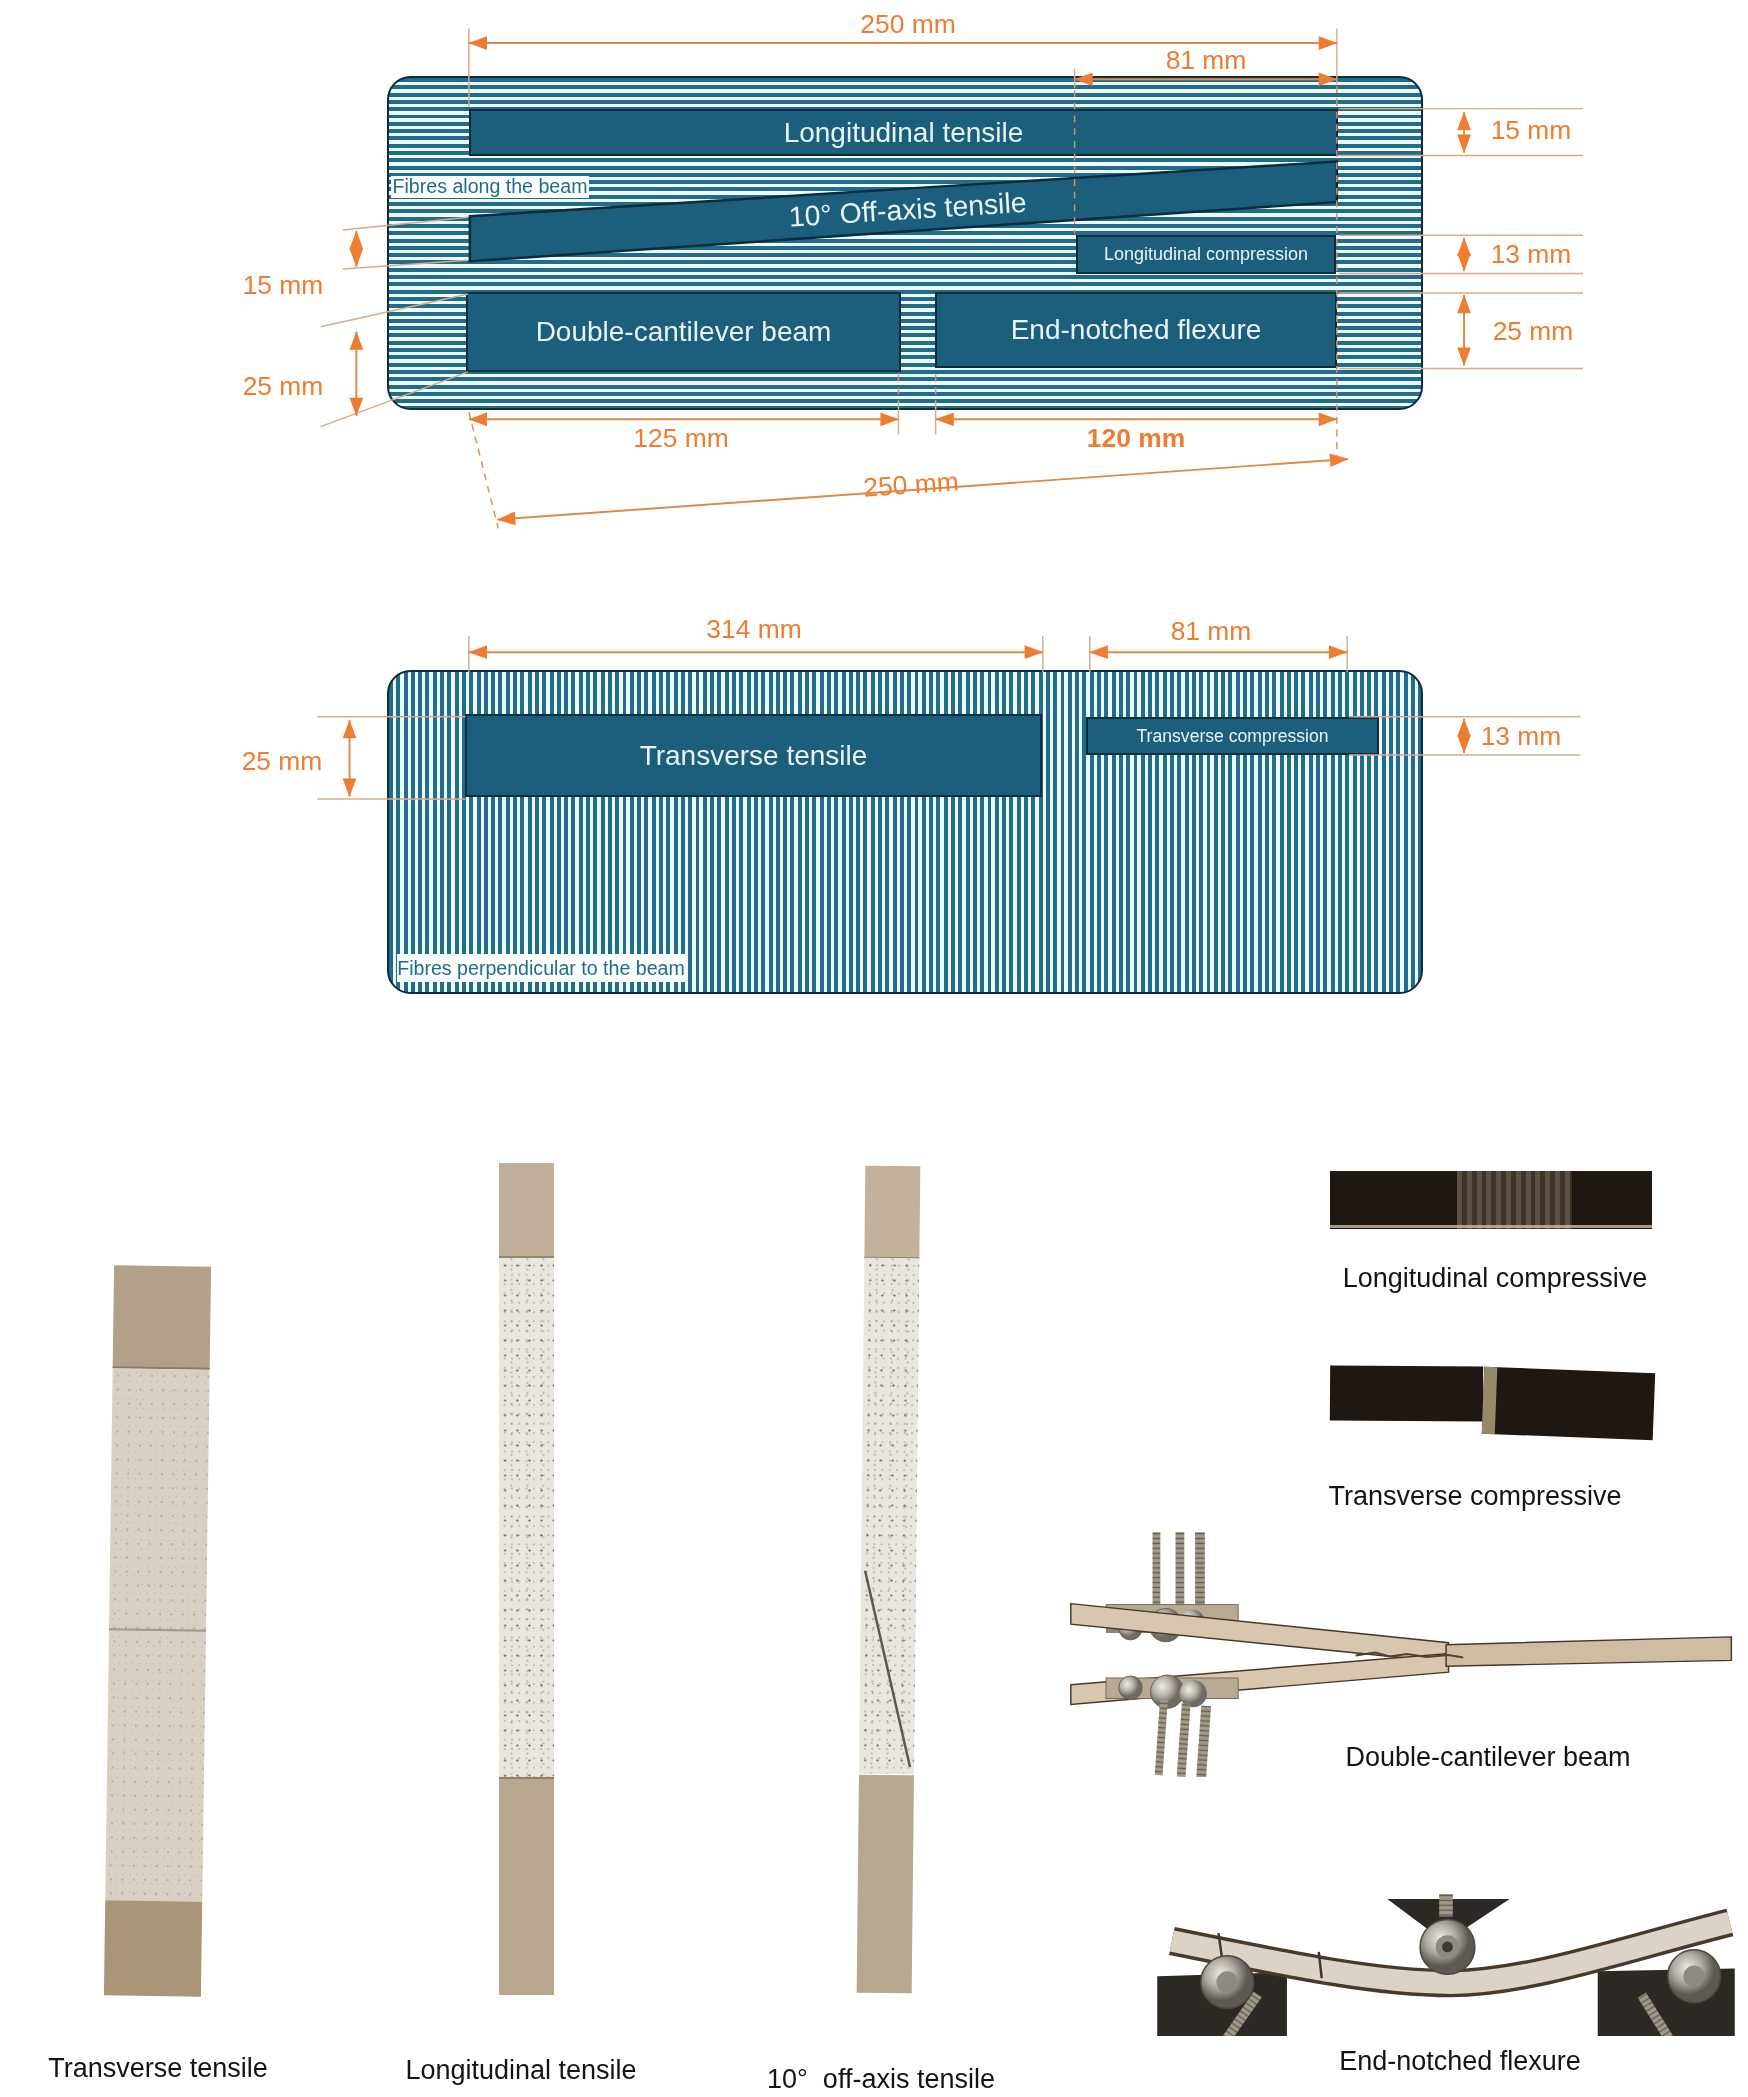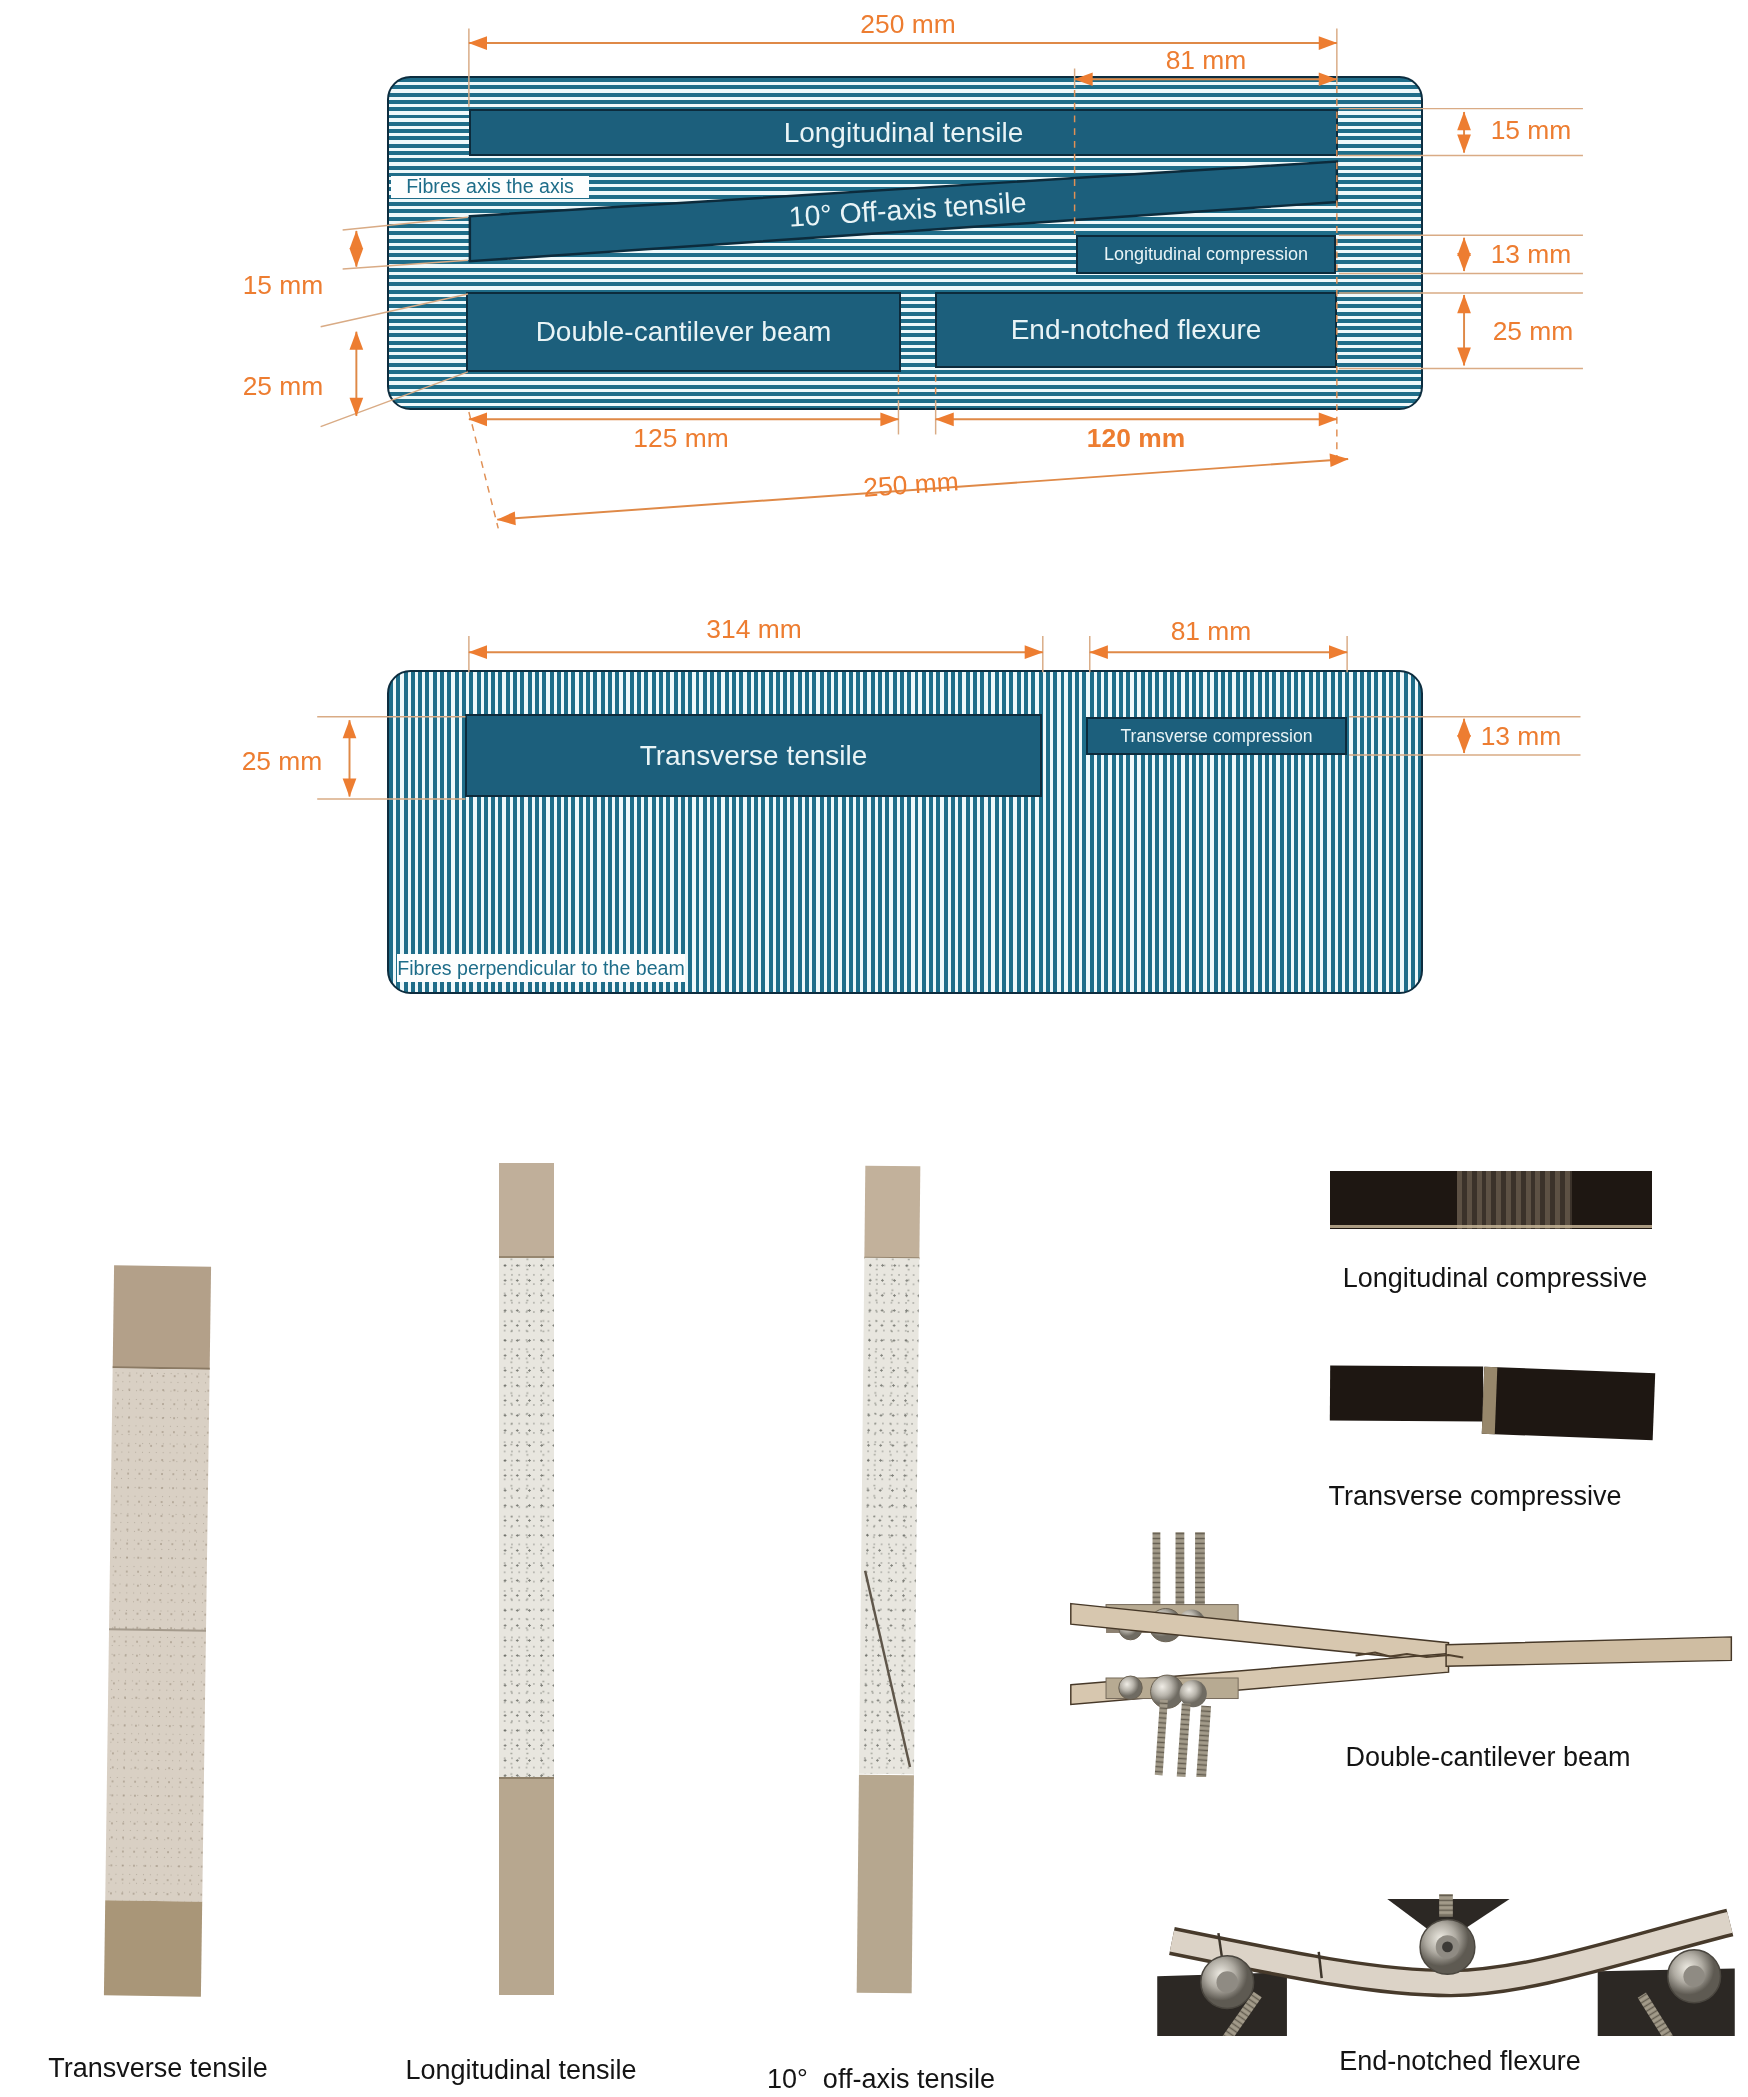--- a/index.html
+++ b/index.html
@@ -61,30 +61,30 @@
 
   <div class="bar" style="left:466px;top:292px;width:435px;height:80px;font-size:28px;">
     <span>Double-cantilever beam</span>
   </div>
 
   <div class="bar" style="left:935px;top:292px;width:402px;height:76px;font-size:28px;">
     <span>End-notched flexure</span>
   </div>
 
   <div class="fibre" style="left:391px;top:176px;width:198px;height:21.5px;">
-    <span>Fibres axis the axis</span>
+    <span>Fibres along the beam</span>
   </div>
 
   <div class="plate plate2"></div>
 
   <div class="bar" style="left:465px;top:714px;width:577px;height:83px;font-size:28px;">
     <span>Transverse tensile</span>
   </div>
 
-  <div class="bar" style="left:1086px;top:717px;width:261px;height:38px;font-size:17.6px;">
+  <div class="bar" style="left:1086px;top:717px;width:293px;height:38px;font-size:17.6px;">
     <span>Transverse compression</span>
   </div>
 
   <div class="fibre" style="left:397px;top:954px;width:288px;height:28px;">
     <span>Fibres perpendicular to the beam</span>
   </div>
 
   <svg class="anno" width="1748" height="2097" viewBox="0 0 3572 4286">
     <defs>
       <marker id="ah" viewBox="0 0 40 30" markerWidth="40" markerHeight="30" refX="38" refY="15" orient="auto-start-reverse" markerUnits="userSpaceOnUse">

